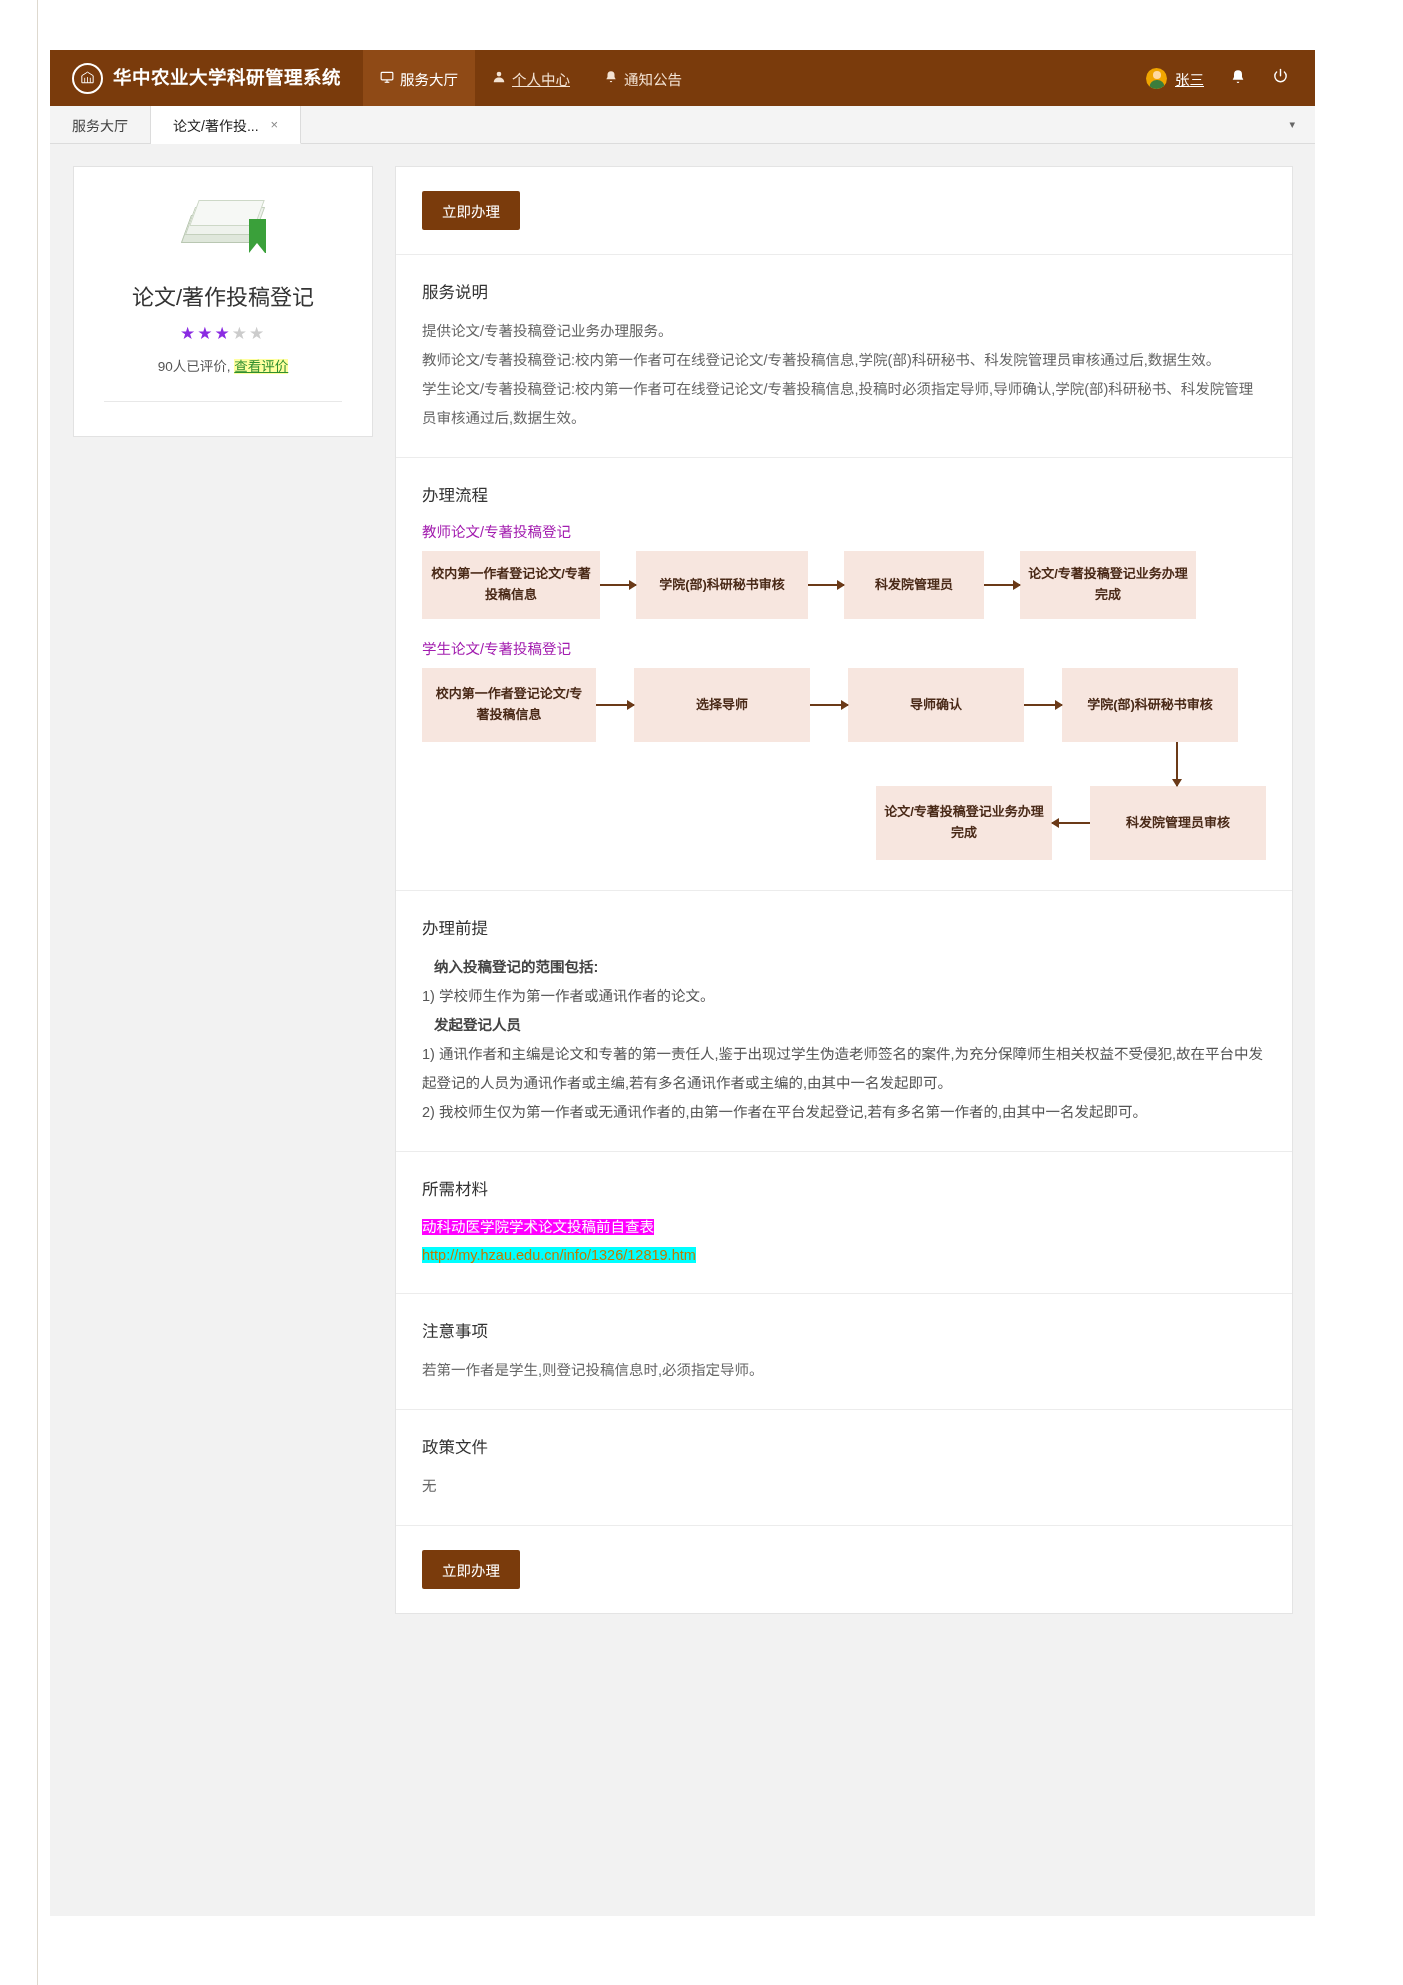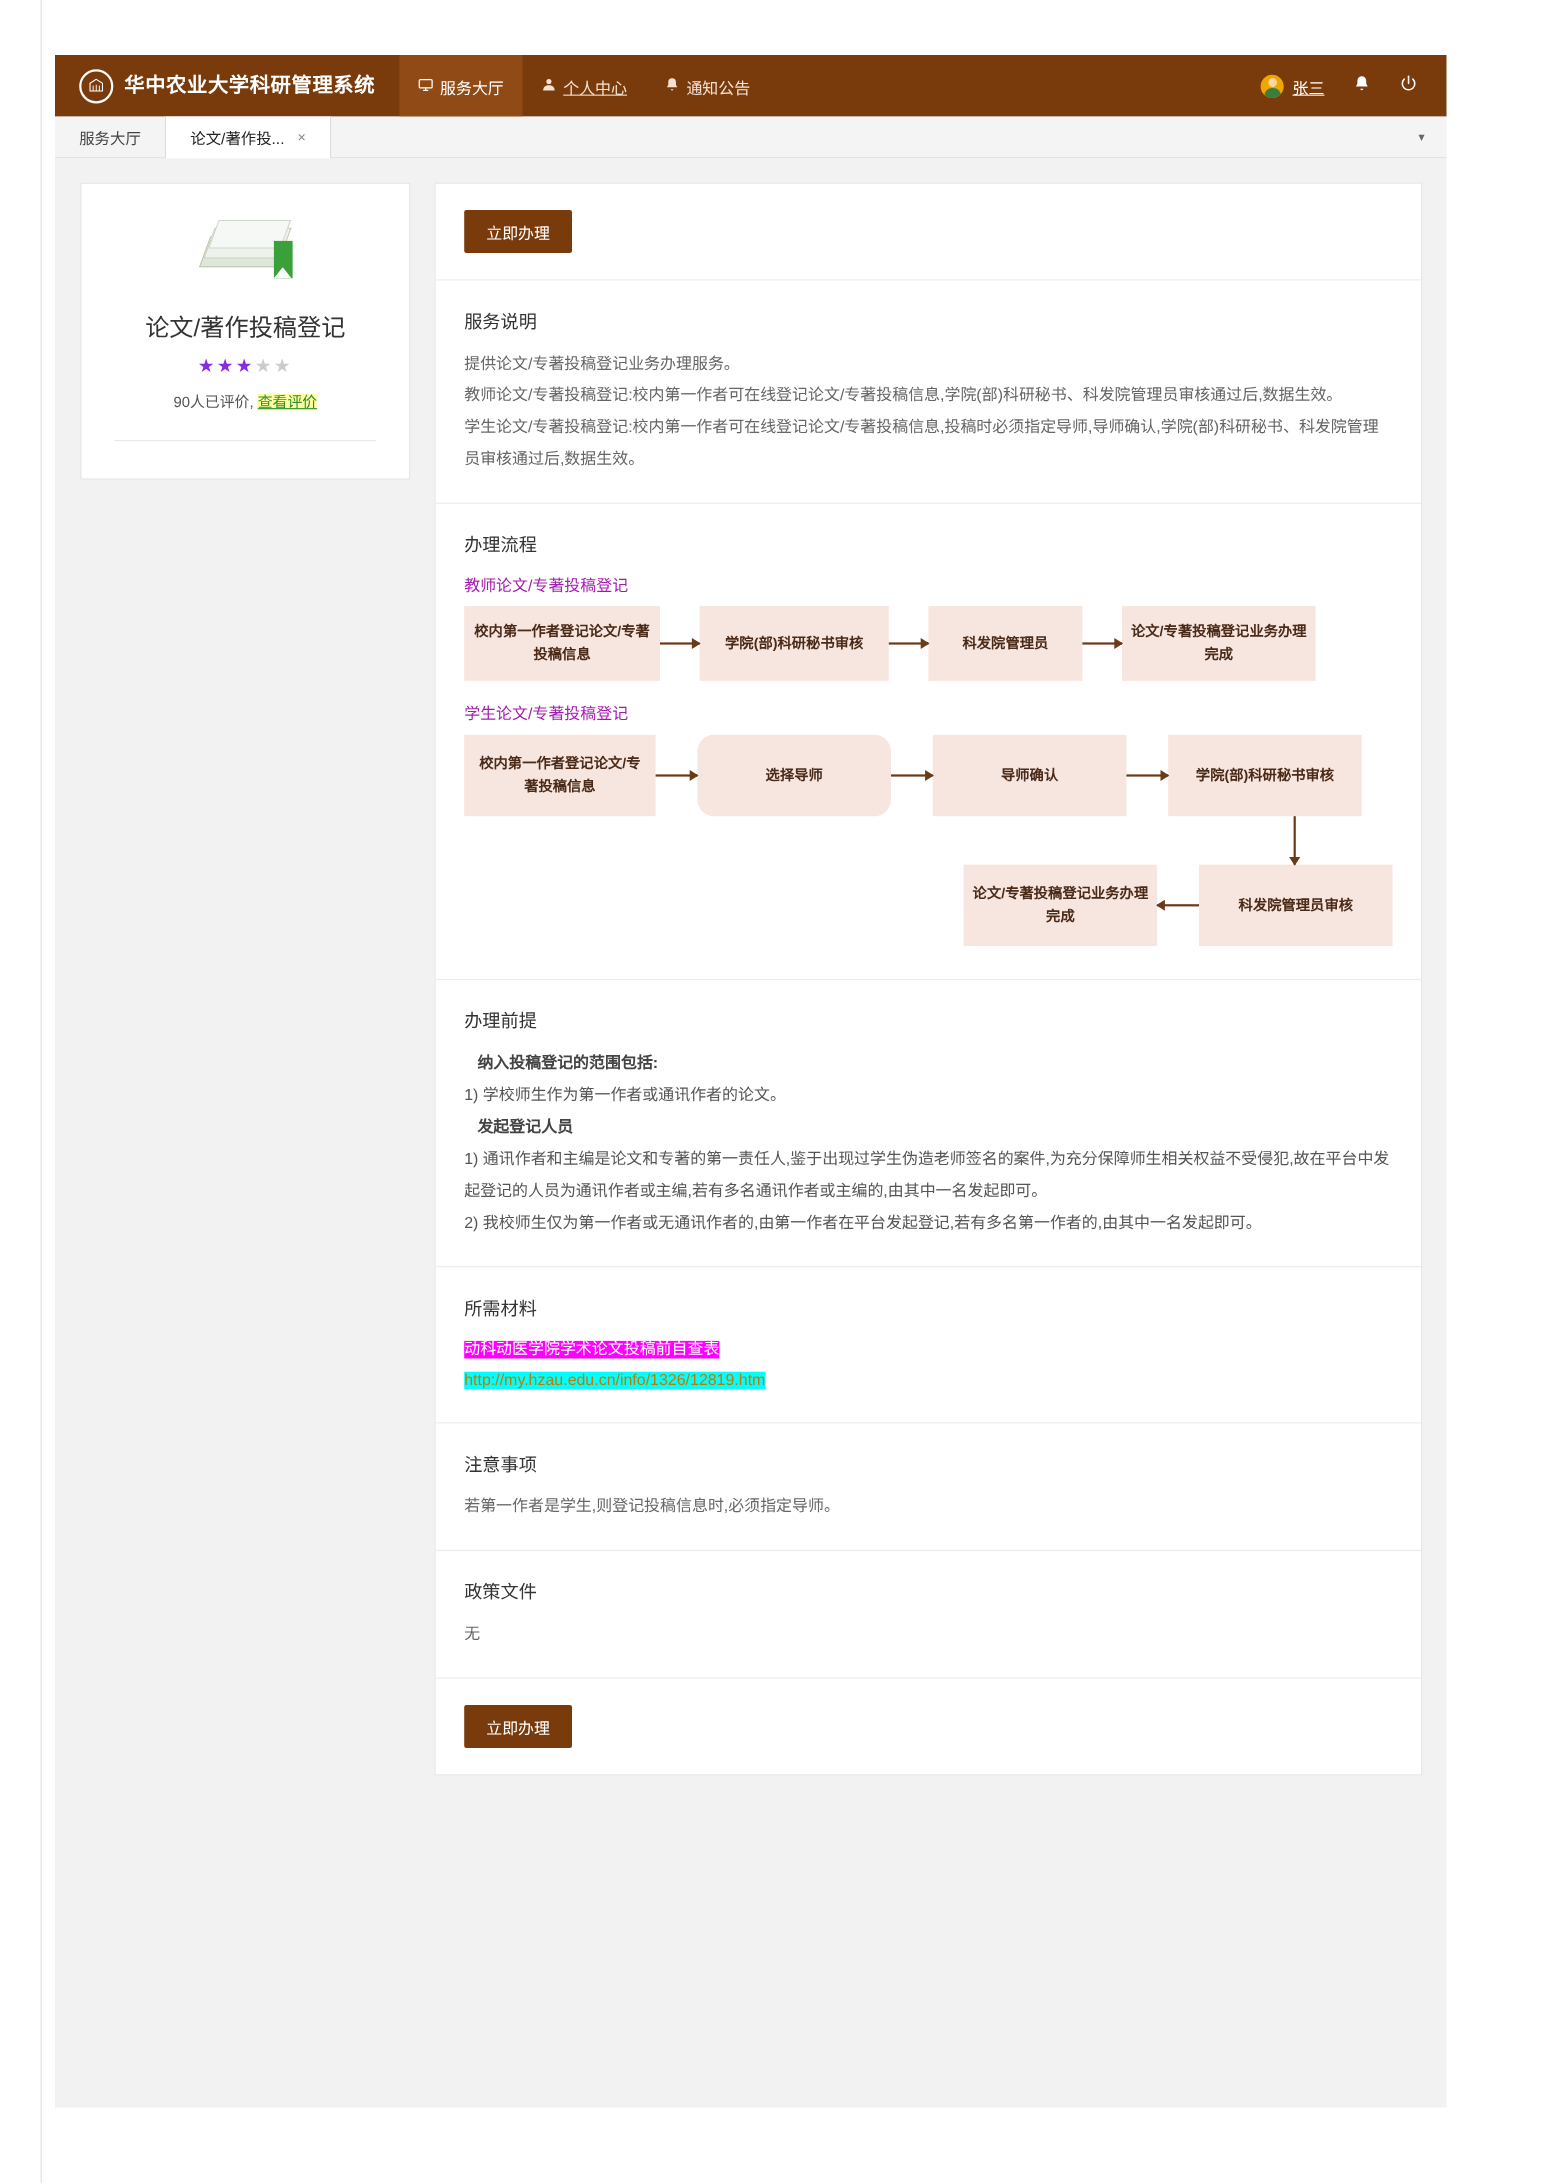--- a/index.html
+++ b/index.html
@@ -414,21 +414,21 @@
         <div class="flow-box" style="width:140px;height:68px;">科发院管理员</div>
         <div class="arrow" style="width:36px"></div>
         <div class="flow-box" style="width:176px;height:68px;">论文/专著投稿登记业务办理完成</div>
       </div>
 
       <div class="sub-label" style="margin-top:18px">学生论文/专著投稿登记</div>
       <div class="flow-wrap">
         <div class="flow-row">
           <div class="flow-box" style="width:174px;height:74px;">校内第一作者登记论文/专著投稿信息</div>
           <div class="arrow" style="width:38px"></div>
-          <div class="flow-box" style="width:176px;height:74px;border-radius:15px;">选择导师</div>
+          <div class="flow-box" style="width:176px;height:74px;">选择导师</div>
           <div class="arrow" style="width:38px"></div>
           <div class="flow-box" style="width:176px;height:74px;">导师确认</div>
           <div class="arrow" style="width:38px"></div>
           <div class="flow-box" style="width:176px;height:74px;">学院(部)科研秘书审核</div>
         </div>
 
         <div class="arrow-down" style="right:88px; top:74px; height:44px;"></div>
 
         <div class="flow-row" style="margin-top:44px; justify-content:flex-end;">
           <div class="flow-box" style="width:176px;height:74px;">论文/专著投稿登记业务办理完成</div>

